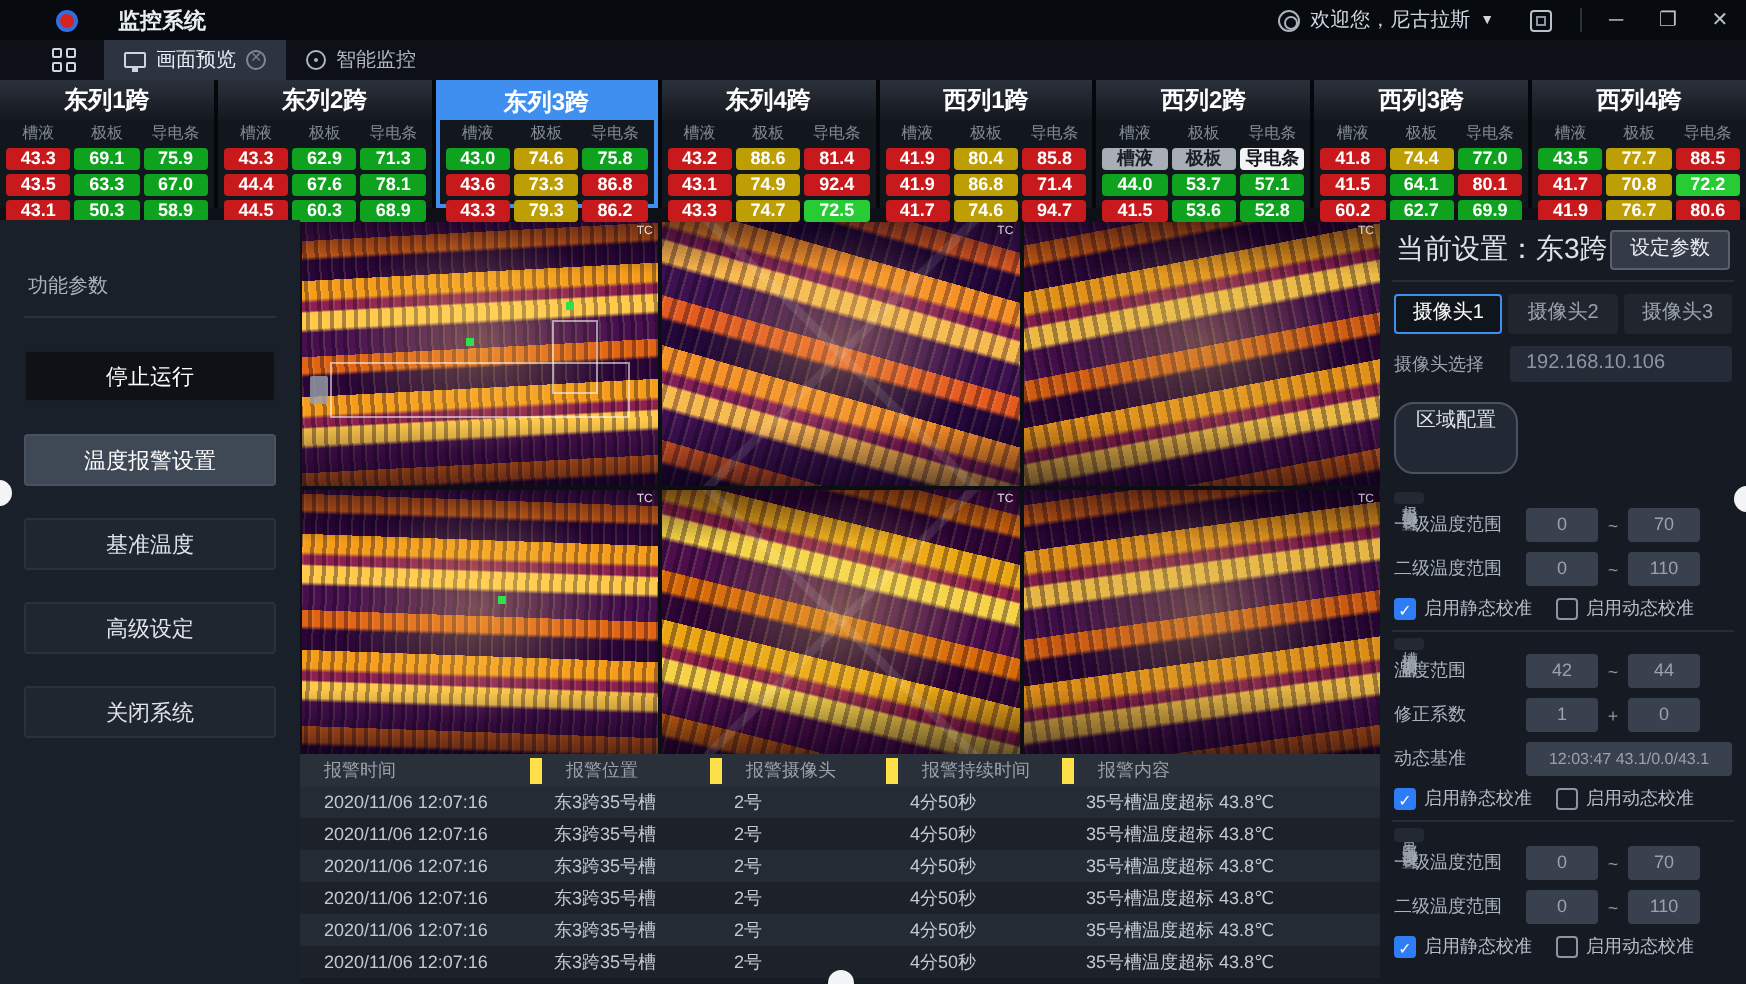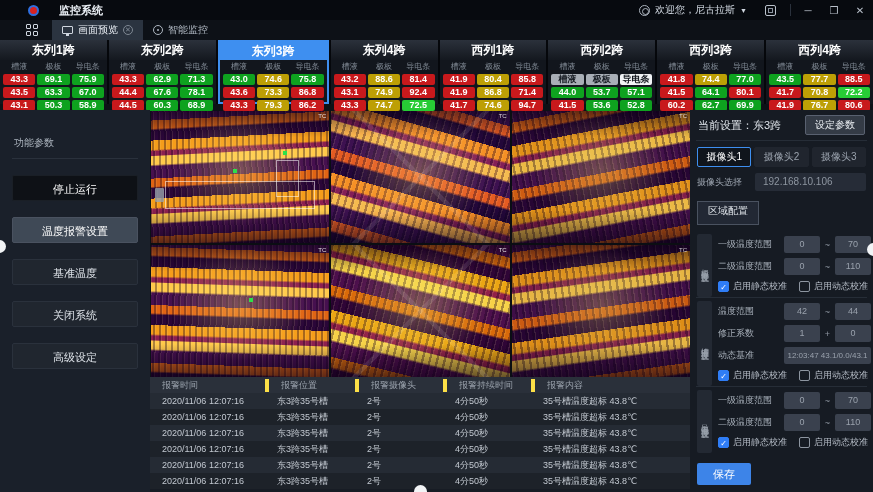--- a/index.html
+++ b/index.html
@@ -82,42 +82,42 @@
   .roi.b{left:70%;top:37%;width:13%;height:28%;}
   .marker{position:absolute;width:4px;height:4px;background:#2ee04a;z-index:3;}
   .minichip{position:absolute;left:2%;top:58%;width:9px;height:14px;background:#9aa2ad;opacity:.8;z-index:3;border-radius:1px;}
   .wm{position:absolute;inset:0;z-index:2;background:
      linear-gradient(45deg,transparent 48.8%,rgba(255,255,255,.10) 49.2% 50.8%,transparent 51.2%),
      linear-gradient(-45deg,transparent 48.8%,rgba(255,255,255,.10) 49.2% 50.8%,transparent 51.2%);}
 
   
   .alarm{position:absolute;left:150px;top:377px;width:540px;height:115px;background:#171c24;}
   .al-head{display:flex;height:16px;background:#2a303a;align-items:center;}
-  .al-head .hc{font-size:9px;color:#9aa2ac;padding-left:12px;border-left:4px solid #fde047;}
+  .al-head .hc{font-size:9px;color:#9aa2ac;padding-left:12px;border-left:6px solid #fde047;}
   .al-head .hc:first-child{border-left:none;}
   .al-row{display:flex;height:16px;align-items:center;background:#1d2229;}
   .al-row:nth-child(odd){background:#252b34;}
   .al-row .c{font-size:9px;color:#c3c9d1;padding-left:12px;overflow:hidden;white-space:nowrap;}
   .cw0{width:115px;}.cw1{width:90px;}.cw2{width:88px;}.cw3{width:88px;}.cw4{width:159px;}
   .bottom-handle{position:absolute;left:264px;bottom:-6px;width:13px;height:13px;border-radius:50%;background:#f2f4f6;}
 
   
   .rpanel{position:absolute;left:690px;top:110px;width:183px;height:382px;background:#161b23;overflow:hidden;}
   .rp-head{display:flex;align-items:center;justify-content:space-between;padding:0 8px;height:30px;}
-  .rp-cur{font-size:11px;color:#dfe4ea;}
+  .rp-cur{font-size:14px;color:#dfe4ea;}
   .rp-setbtn{height:20px;line-height:18px;padding:0 9px;font-size:10px;color:#e8ecf0;background:#343b46;border:1px solid #596170;border-radius:2px;}
   .rp-div{border-top:1px solid #262d37;margin:0 6px;}
   .cam-tabs{display:flex;gap:3px;margin:6px 7px;}
   .cam-tab{flex:1;height:20px;line-height:18px;text-align:center;font-size:10px;color:#9aa2ad;background:#20252e;border:1px solid #20252e;border-radius:2px;}
   .cam-tab.sel{background:#10151c;color:#fff;border-color:#3E8FF0;}
   .ip-row{display:flex;align-items:center;margin:6px 7px;}
   .ip-row .lbl{width:58px;font-size:9px;color:#9aa2ad;}
   .ip-val{flex:1;height:18px;line-height:18px;padding-left:8px;font-size:10px;color:#8d95a0;background:#262c37;border-radius:2px;}
-  .area-btn{display:inline-block;margin:4px 7px 6px;height:24px;line-height:18px;padding:0 10px;font-size:10px;color:#dfe4ea;background:#222834;border:1px solid #4a5260;border-radius:0;}
-  .section{display:flex;margin:3px 7px 0;}
+  .area-btn{display:inline-block;margin:4px 7px 6px;height:36px;line-height:18px;padding:0 10px;font-size:10px;color:#dfe4ea;background:#222834;border:1px solid #4a5260;border-radius:10px;}
+  .section{display:flex;margin:3px 7px 0;flex-direction:column;}
   .vstrip{width:15px;background:#232933;color:#98a0ab;font-size:8px;writing-mode:vertical-lr;text-orientation:upright;display:flex;align-items:center;justify-content:center;border-radius:2px;margin-right:6px;letter-spacing:1px;line-height:15px;}
   .sec-body{flex:1;padding-top:2px;}
   .srow{display:flex;align-items:center;margin-bottom:5px;}
   .srow .lbl{font-size:9px;color:#aab2bc;width:66px;}
   .num{width:36px;height:17px;line-height:17px;text-align:center;background:#3a414e;color:#9aa2ad;font-size:9px;border-radius:2px;}
   .ssep{width:15px;text-align:center;color:#8d95a0;font-size:9px;}
   .wideval{flex:1;height:17px;line-height:17px;text-align:center;background:#3a414e;color:#9aa2ad;font-size:8px;border-radius:2px;}
   .checks{display:flex;gap:12px;margin:1px 0 4px;}
   .chk{display:flex;align-items:center;gap:4px;font-size:9px;color:#b7bec8;}
   .box{width:11px;height:11px;border-radius:2px;border:1px solid #8d95a0;}
@@ -349,22 +349,22 @@
       </div>
     </div>
 
   <div class="sidebar">
     <div class="sb-title">功能参数</div>
     <div class="sb-div"></div>
     <div id="sb-btns">
         <div class="sb-btn dark">停止运行</div>
         <div class="sb-btn active">温度报警设置</div>
         <div class="sb-btn ">基准温度</div>
+        <div class="sb-btn ">高级设定</div>
         <div class="sb-btn ">关闭系统</div>
-        <div class="sb-btn ">高级设定</div>
       </div>
   </div>
   <div class="edge-handle" style="left:-7px;top:240px;"></div>
 
   <div class="camgrid">
       <div class="thermal t1">
         <div class="bands"></div>
         <div class="teeth"></div>
         <div class="glow"></div>
         <div class="corner-label">TC</div>

